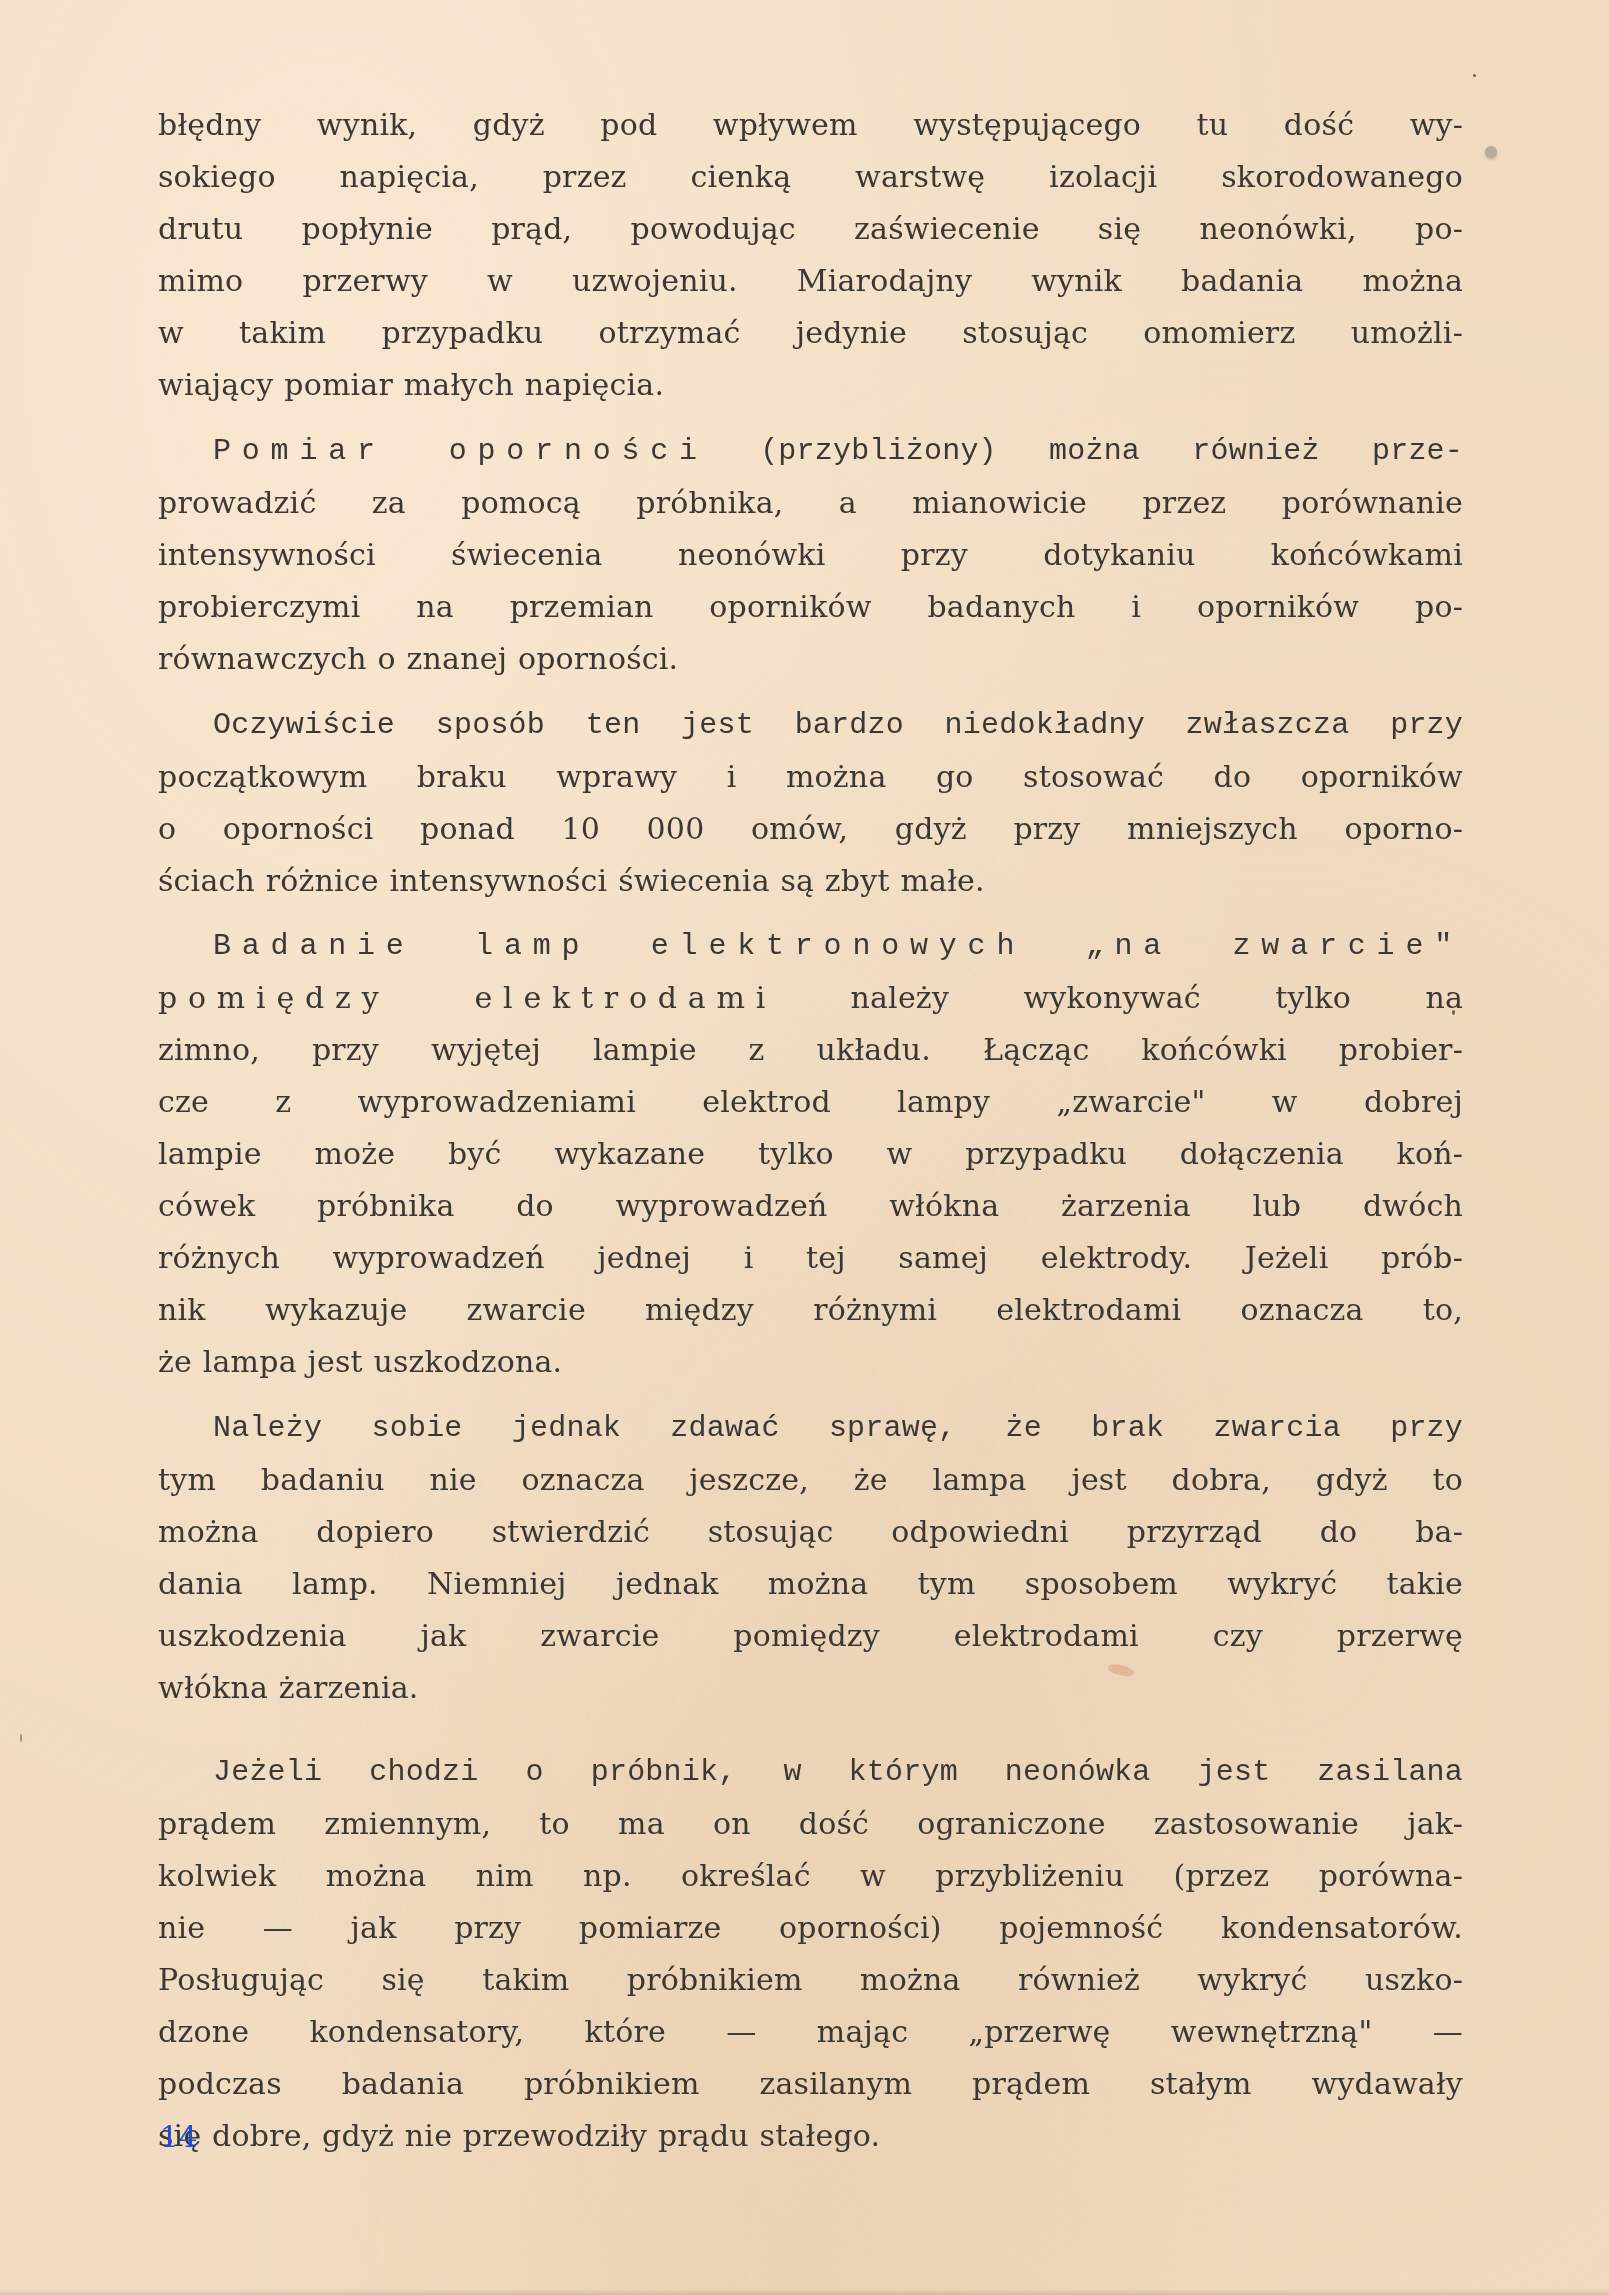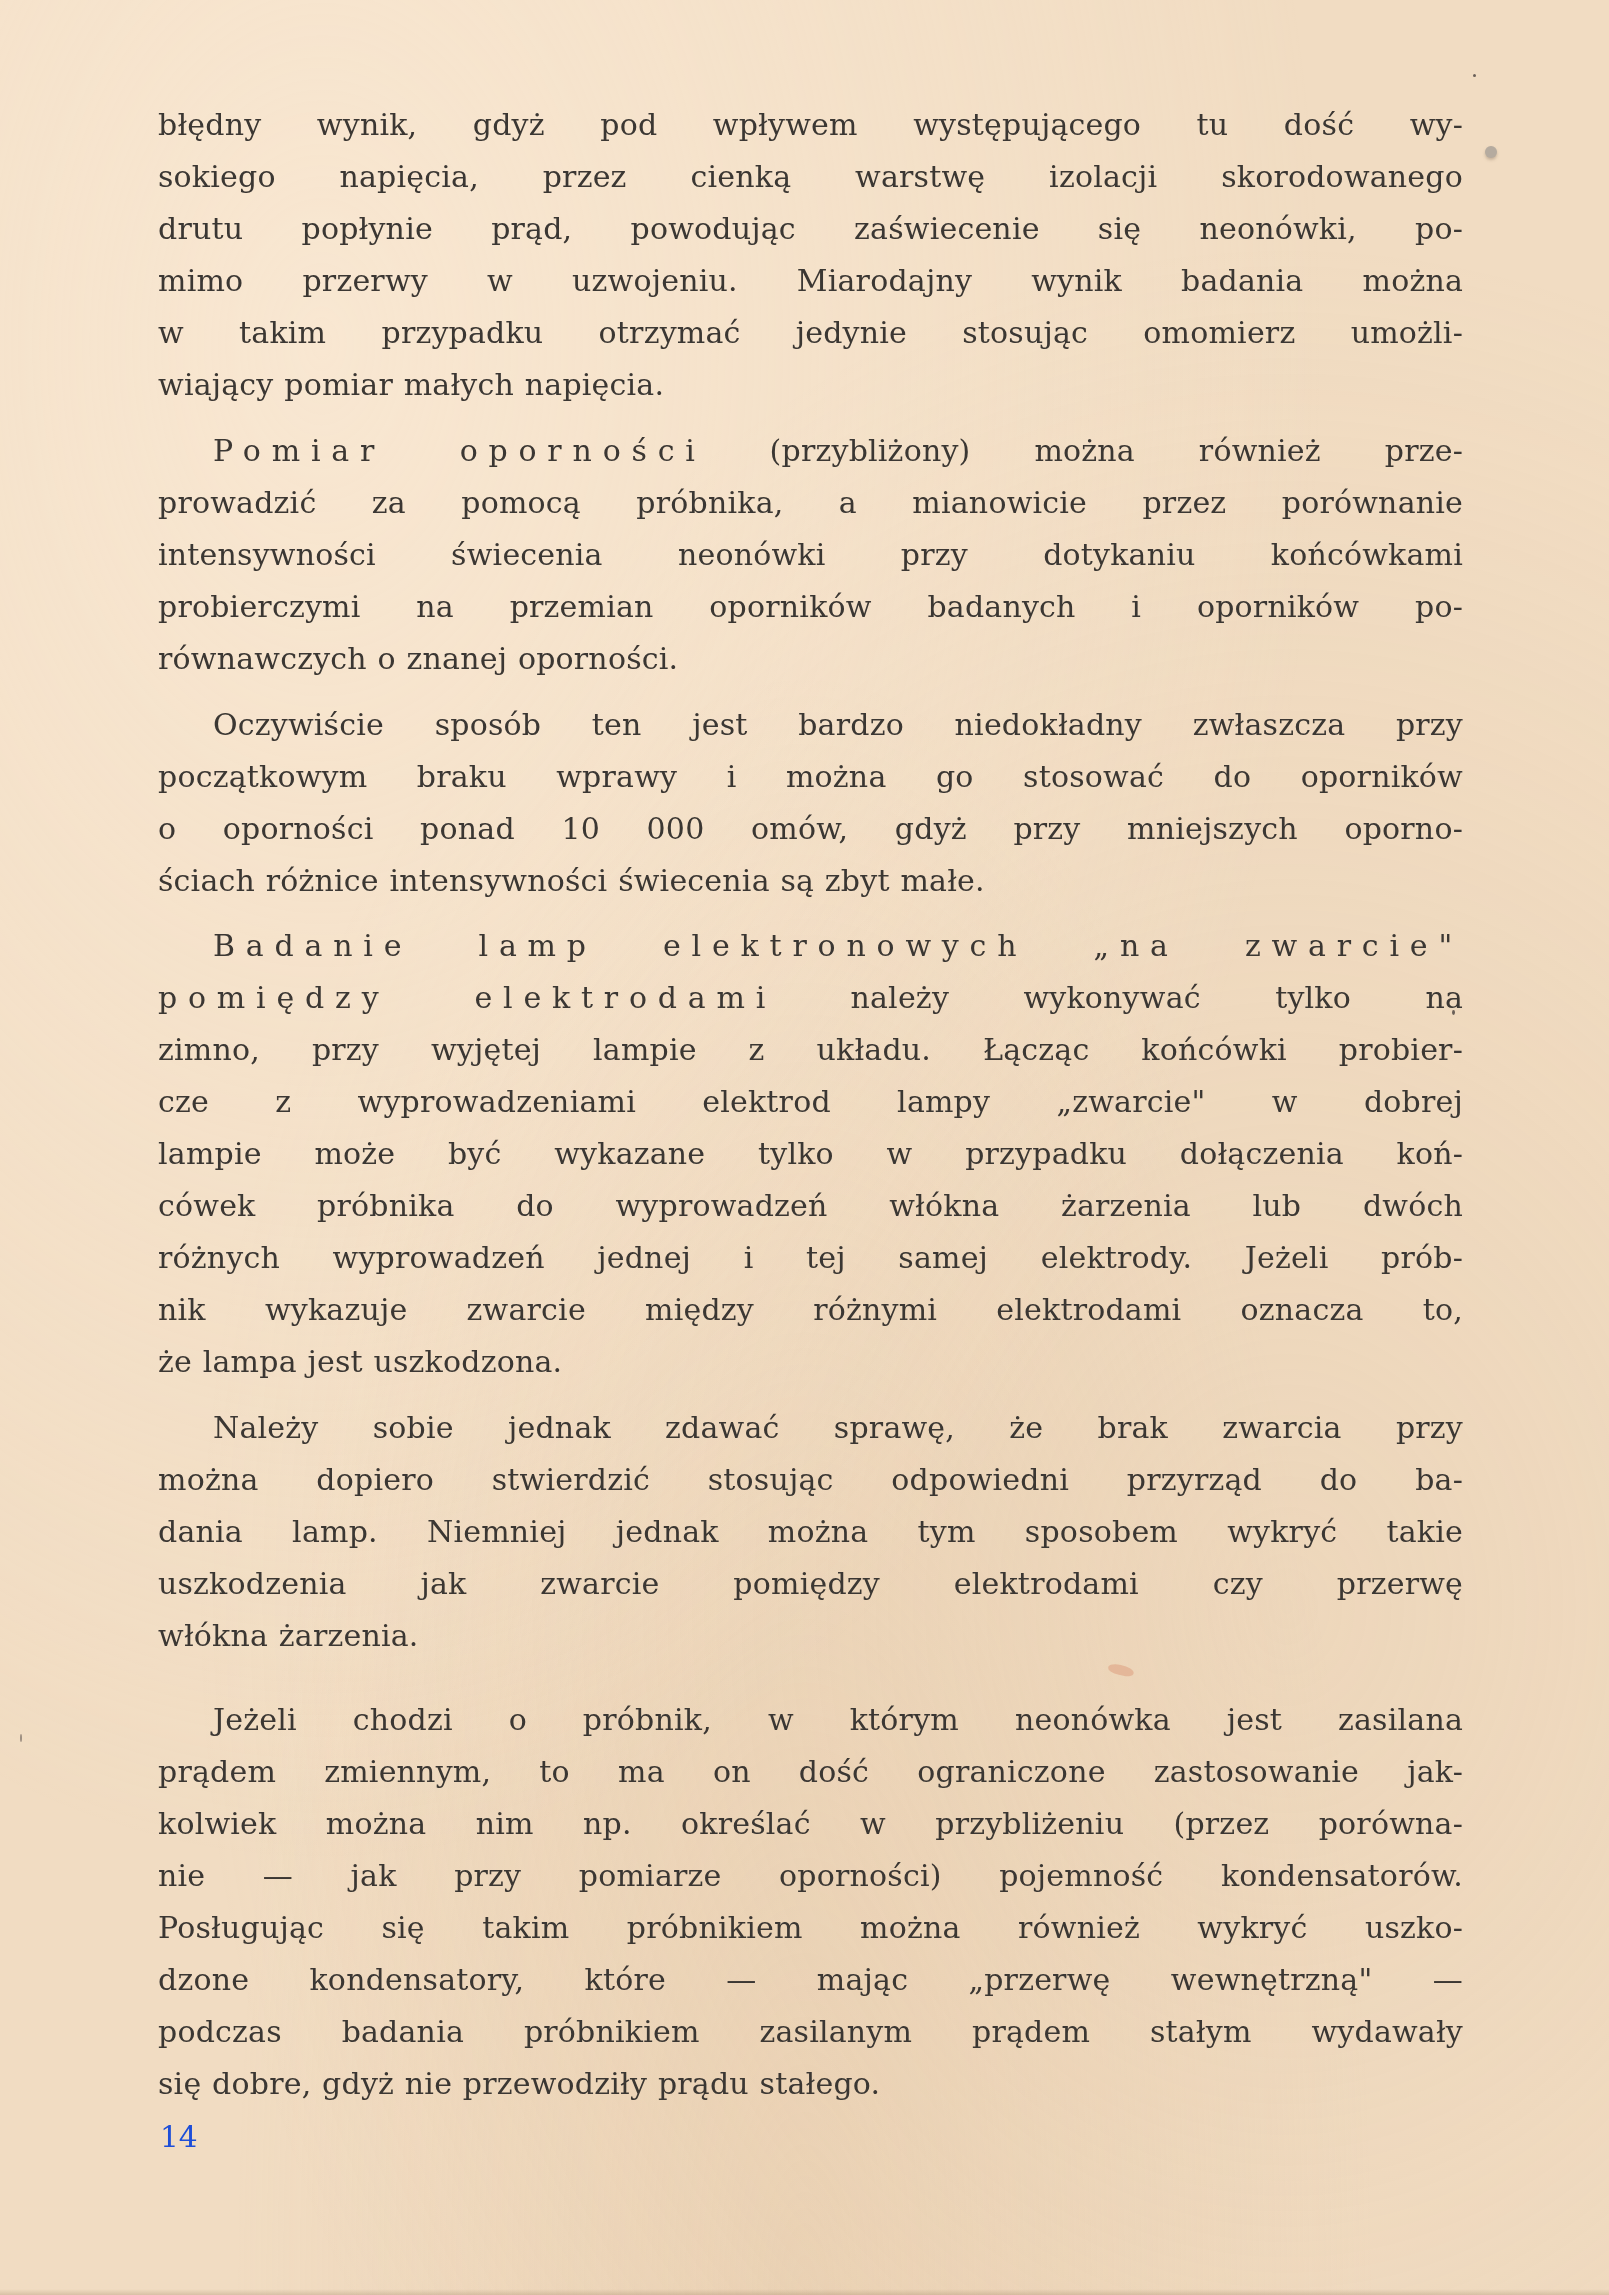--- a/index.html
+++ b/index.html
@@ -45,20 +45,21 @@
     .line {
       display: block;
       text-align: justify;
       text-align-last: justify;
     }
     .line.last {
       text-align-last: left;
     }
     .line.indent {
       padding-left: 55px;
+      font-family: Liberation Mono, monospace;
     }
     .para.lines {
       text-indent: 0;
     }
     .page-number {
       position: absolute;
       left: 160px;
       top: 2120px;
       font-size: 29.6px;
       color: #1d4ed8;
@@ -128,20 +129,21 @@
     <span class="line">cze z wyprowadzeniami elektrod lampy „zwarcie" w dobrej</span>
     <span class="line">lampie może być wykazane tylko w przypadku dołączenia koń-</span>
     <span class="line">cówek próbnika do wyprowadzeń włókna żarzenia lub dwóch</span>
     <span class="line">różnych wyprowadzeń jednej i tej samej elektrody. Jeżeli prób-</span>
     <span class="line">nik wykazuje zwarcie między różnymi elektrodami oznacza to,</span>
     <span class="line last">że lampa jest uszkodzona.</span>
   </p>
 
   <p class="para lines">
     <span class="line indent">Należy sobie jednak zdawać sprawę, że brak zwarcia przy</span>
+    <span class="line">tym badaniu nie oznacza jeszcze, że lampa jest dobra, gdyż to</span>
     <span class="line">można dopiero stwierdzić stosując odpowiedni przyrząd do ba-</span>
     <span class="line">dania lamp. Niemniej jednak można tym sposobem wykryć takie</span>
     <span class="line">uszkodzenia jak zwarcie pomiędzy elektrodami czy przerwę</span>
     <span class="line last">włókna żarzenia.</span>
   </p>
 
   <p class="para lines gap-before">
     <span class="line indent">Jeżeli chodzi o próbnik, w którym neonówka jest zasilana</span>
     <span class="line">prądem zmiennym, to ma on dość ograniczone zastosowanie jak-</span>
     <span class="line">kolwiek można nim np. określać w przybliżeniu (przez porówna-</span>

